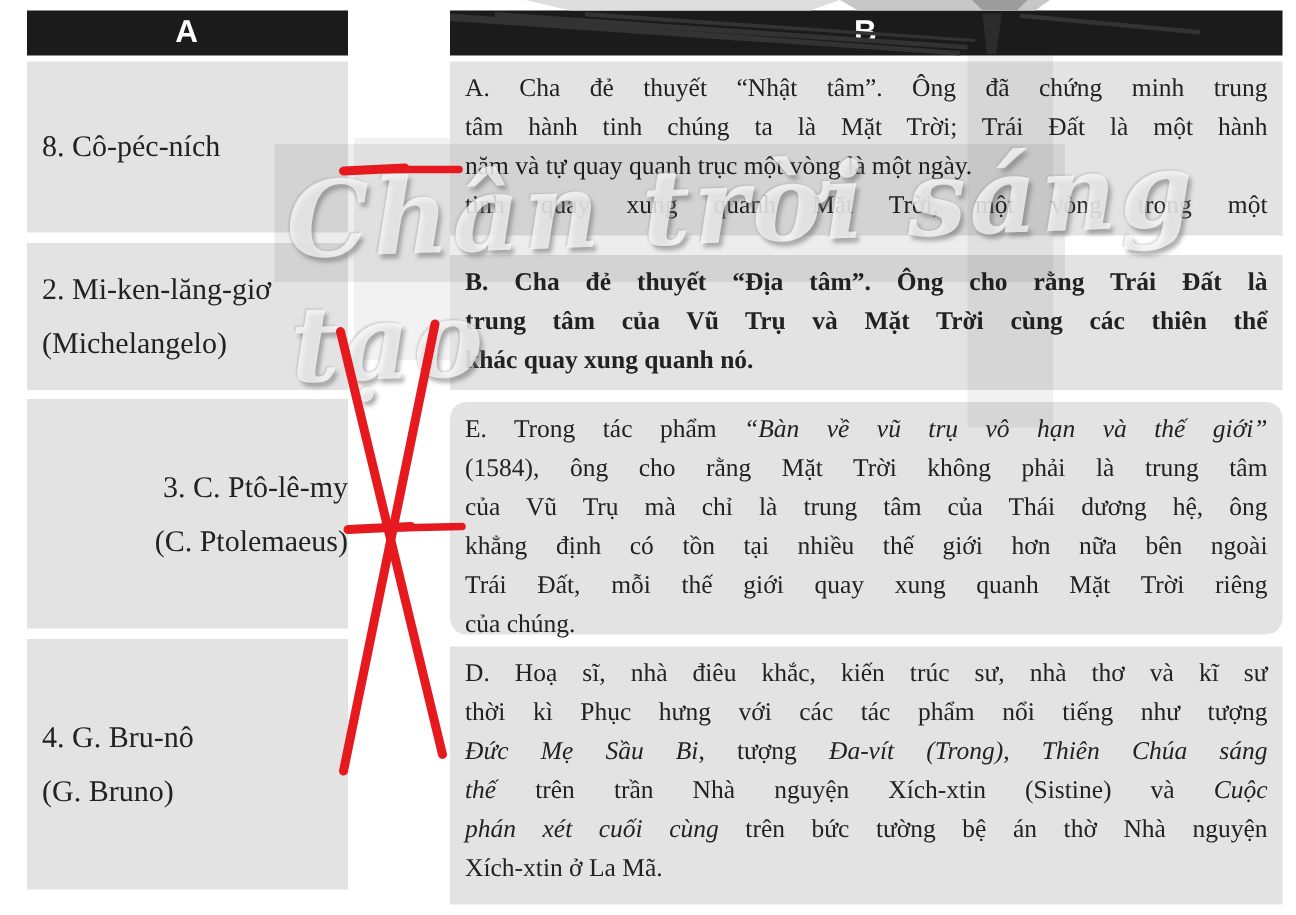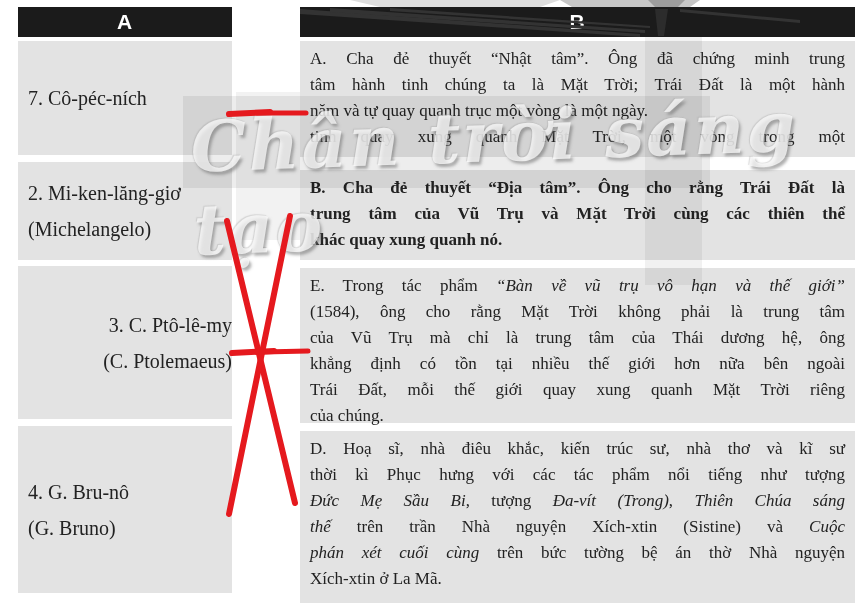--- a/index.html
+++ b/index.html
@@ -16,21 +16,21 @@
   .a2{left:18px;top:162px;width:214px;height:98px;}
   .a3{left:18px;top:266px;width:214px;height:153px;text-align:right;}
   .a4{left:18px;top:426px;width:214px;height:167px;}
   .acell{display:flex;flex-direction:column;justify-content:center;padding-left:10px;font-size:20px;}
   .aline{line-height:36px;white-space:nowrap;}
 
   
   .hdrB{left:300px;top:7px;width:555px;height:30px;}
   .bA{left:300px;top:41px;width:555px;height:116px;}
   .bB{left:300px;top:170px;width:555px;height:90px;font-weight:bold;}
-  .bE{left:300px;top:268px;width:555px;height:155px;}
+  .bE{left:300px;top:268px;width:555px;height:155px;border-radius:11px;}
   .bD{left:300px;top:431px;width:555px;height:172px;}
   .bcell{padding:5px 10px 0 10px;font-size:17px;}
   .bline{line-height:26px;text-align:justify;text-align-last:justify;}
   .bline.last{text-align-last:left;}
   .bline i{font-style:italic;}
 
   
   #book-svg{position:absolute;left:0;top:0;z-index:3;pointer-events:none;}
   .wm-band{position:absolute;background:rgba(0,0,0,0.07);z-index:3;pointer-events:none;}
   #wm-ribbon{left:183px;top:96px;width:527px;height:92px;}
@@ -61,21 +61,21 @@
     <polygon points="655,9 668,9 664,36 658,36" fill="#2c2c2c"></polygon>
   </svg>
 
   <div class="wm-band" id="wm-ribbon"></div>
   <div class="wm-band" id="wm-vband1"></div>
   <div class="wm-band" id="wm-vband2"></div>
   <div id="watermark-text">Chân trời sáng tạo</div>
 
   <div class="hdr hdrA">A</div>
   <div class="cell acell a1">
-      <div class="aline last"><span>7. Cô-péc-ních</span></div>
+      <div class="aline last"><span>8. Cô-péc-ních</span></div>
     </div>
   <div class="cell acell a2">
       <div class="aline"><span>2. Mi-ken-lăng-giơ</span></div>
       <div class="aline last"><span>(Michelangelo)</span></div>
     </div>
   <div class="cell acell a3">
       <div class="aline"><span>3. C. Ptô-lê-my</span></div>
       <div class="aline last"><span>(C. Ptolemaeus)</span></div>
     </div>
   <div class="cell acell a4">

